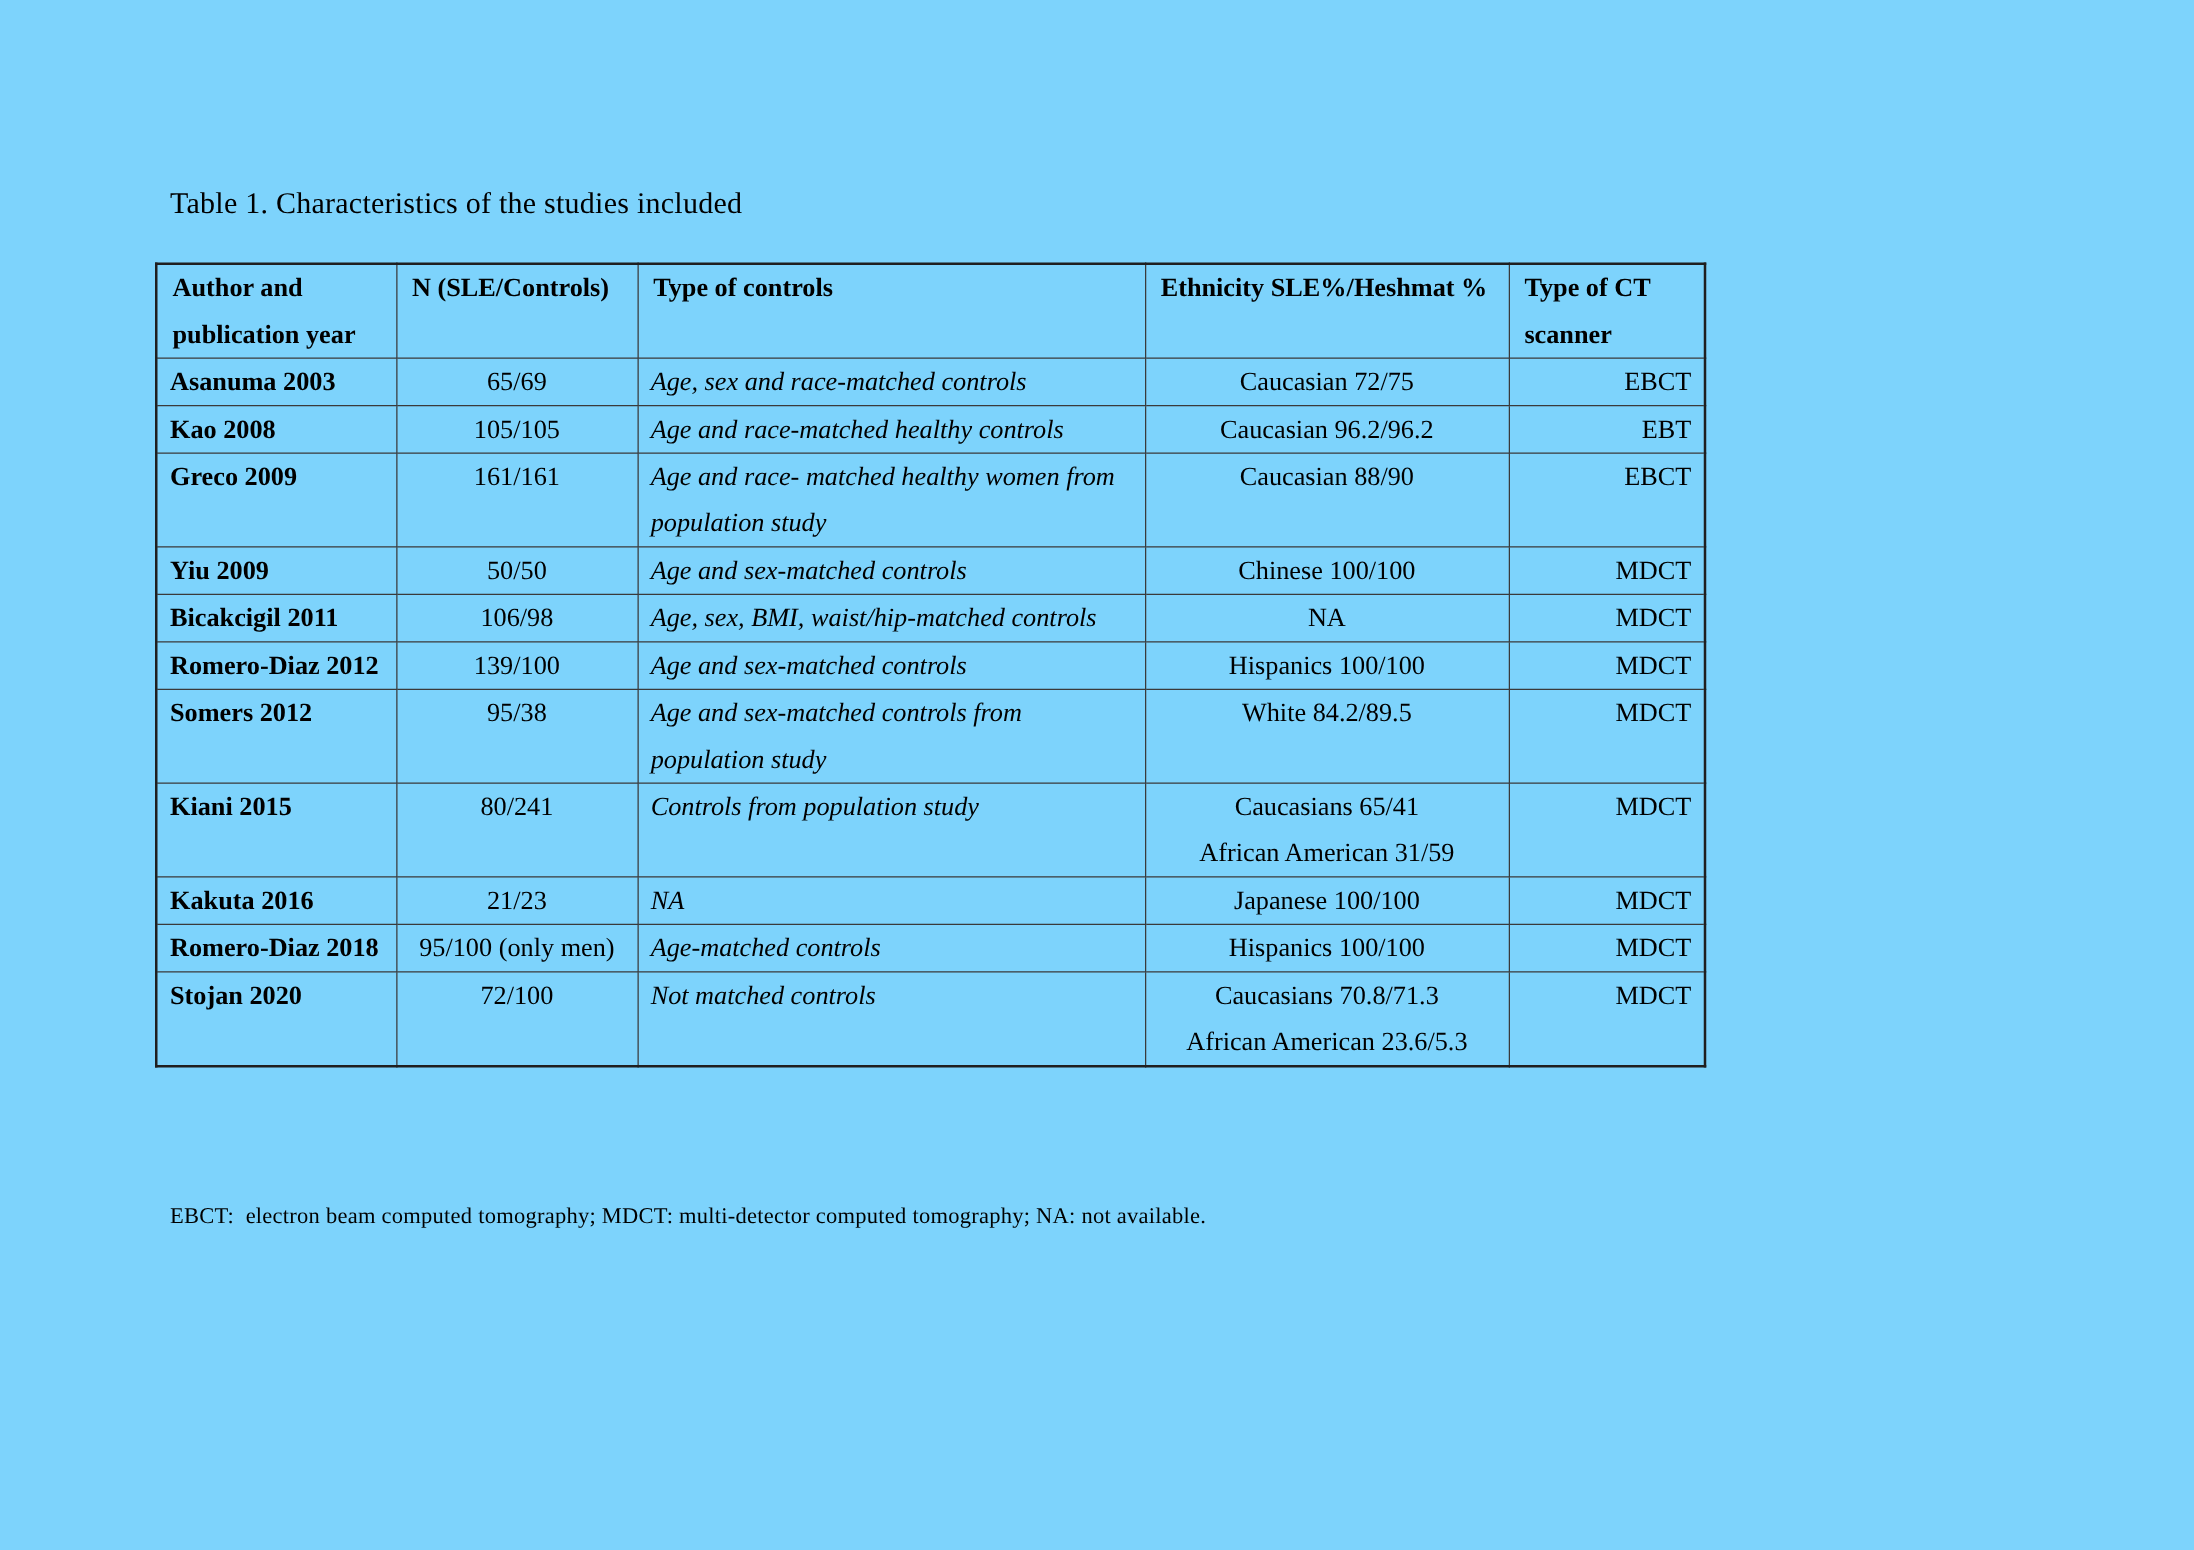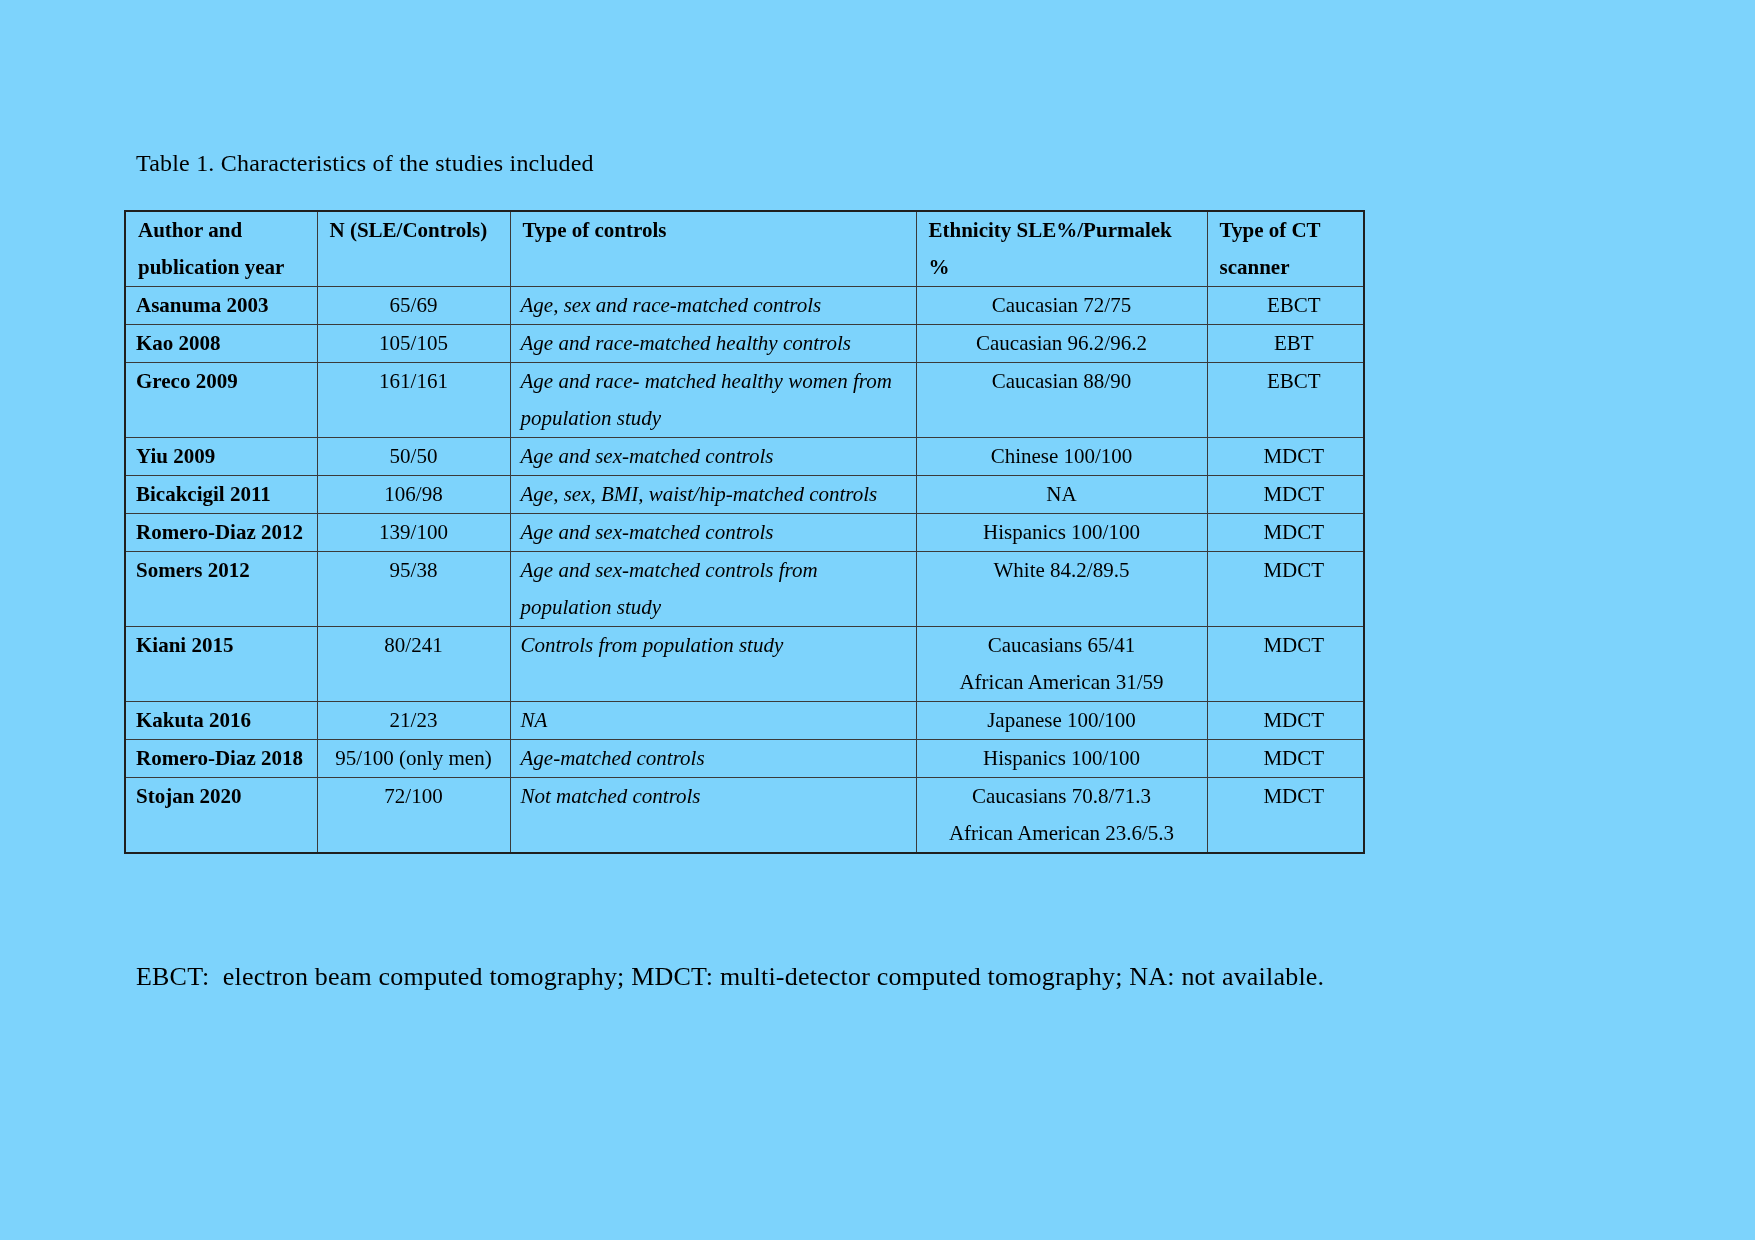--- a/index.html
+++ b/index.html
@@ -50,26 +50,26 @@
   }
   .study-table th {
     font-weight: bold;
     text-align: left;
     padding-left: 12px;
   }
   td.col-author   { text-align: left; font-weight: bold; }
   td.col-n        { text-align: center; }
   td.col-controls { text-align: left; font-style: italic; }
   td.col-ethnicity{ text-align: center; white-space: pre-line; }
-  td.col-scanner  { text-align: center; padding-left: 27px; }
+  td.col-scanner  { text-align: right; padding-left: 27px; }
   .footnote {
     position: absolute;
     left: 136px;
     top: 962px;
-    font-size: 26px;
+    font-size: 18px;
     margin: 0;
     white-space: pre-wrap;
     letter-spacing: 0.2px;
   }
 </style>
 </head>
 <body>
 
 <div class="page">
 
@@ -81,21 +81,21 @@
       <col style="width:193px">
       <col style="width:406px">
       <col style="width:291px">
       <col style="width:157px">
     </colgroup>
     <thead>
       <tr>
         <th>Author and publication year</th>
         <th>N (SLE/Controls)</th>
         <th>Type of controls</th>
-        <th>Ethnicity SLE%/Purmalek %</th>
+        <th>Ethnicity SLE%/Heshmat %</th>
         <th>Type of CT scanner</th>
       </tr>
     </thead>
     <tbody>
         <tr>
           <td class="col-author">Asanuma 2003</td>
           <td class="col-n">65/69</td>
           <td class="col-controls">Age, sex and race-matched controls</td>
           <td class="col-ethnicity">Caucasian 72/75</td>
           <td class="col-scanner">EBCT</td>

